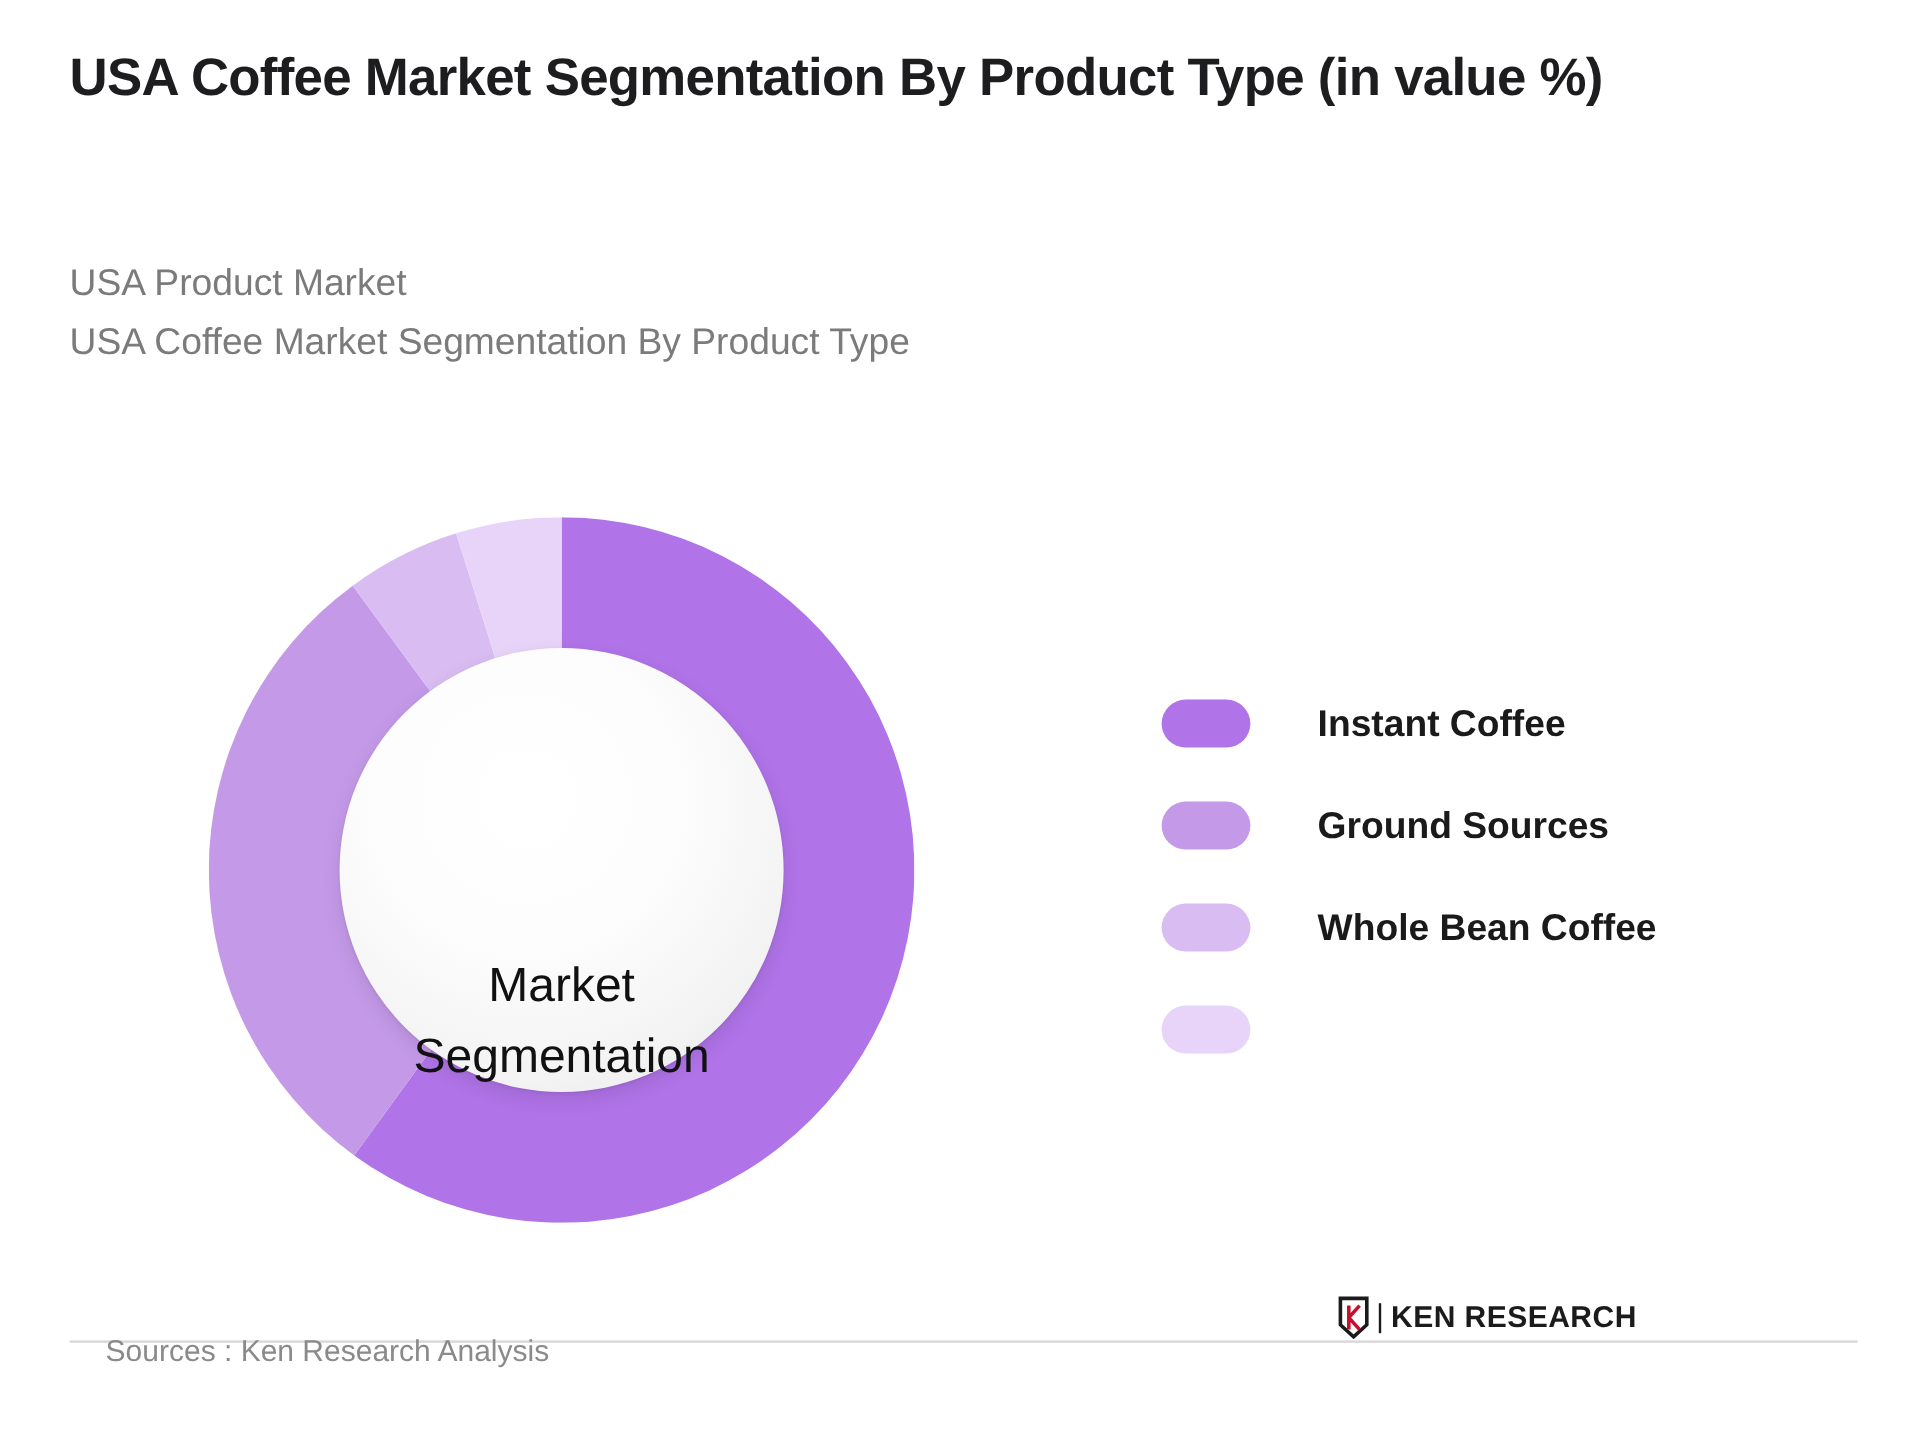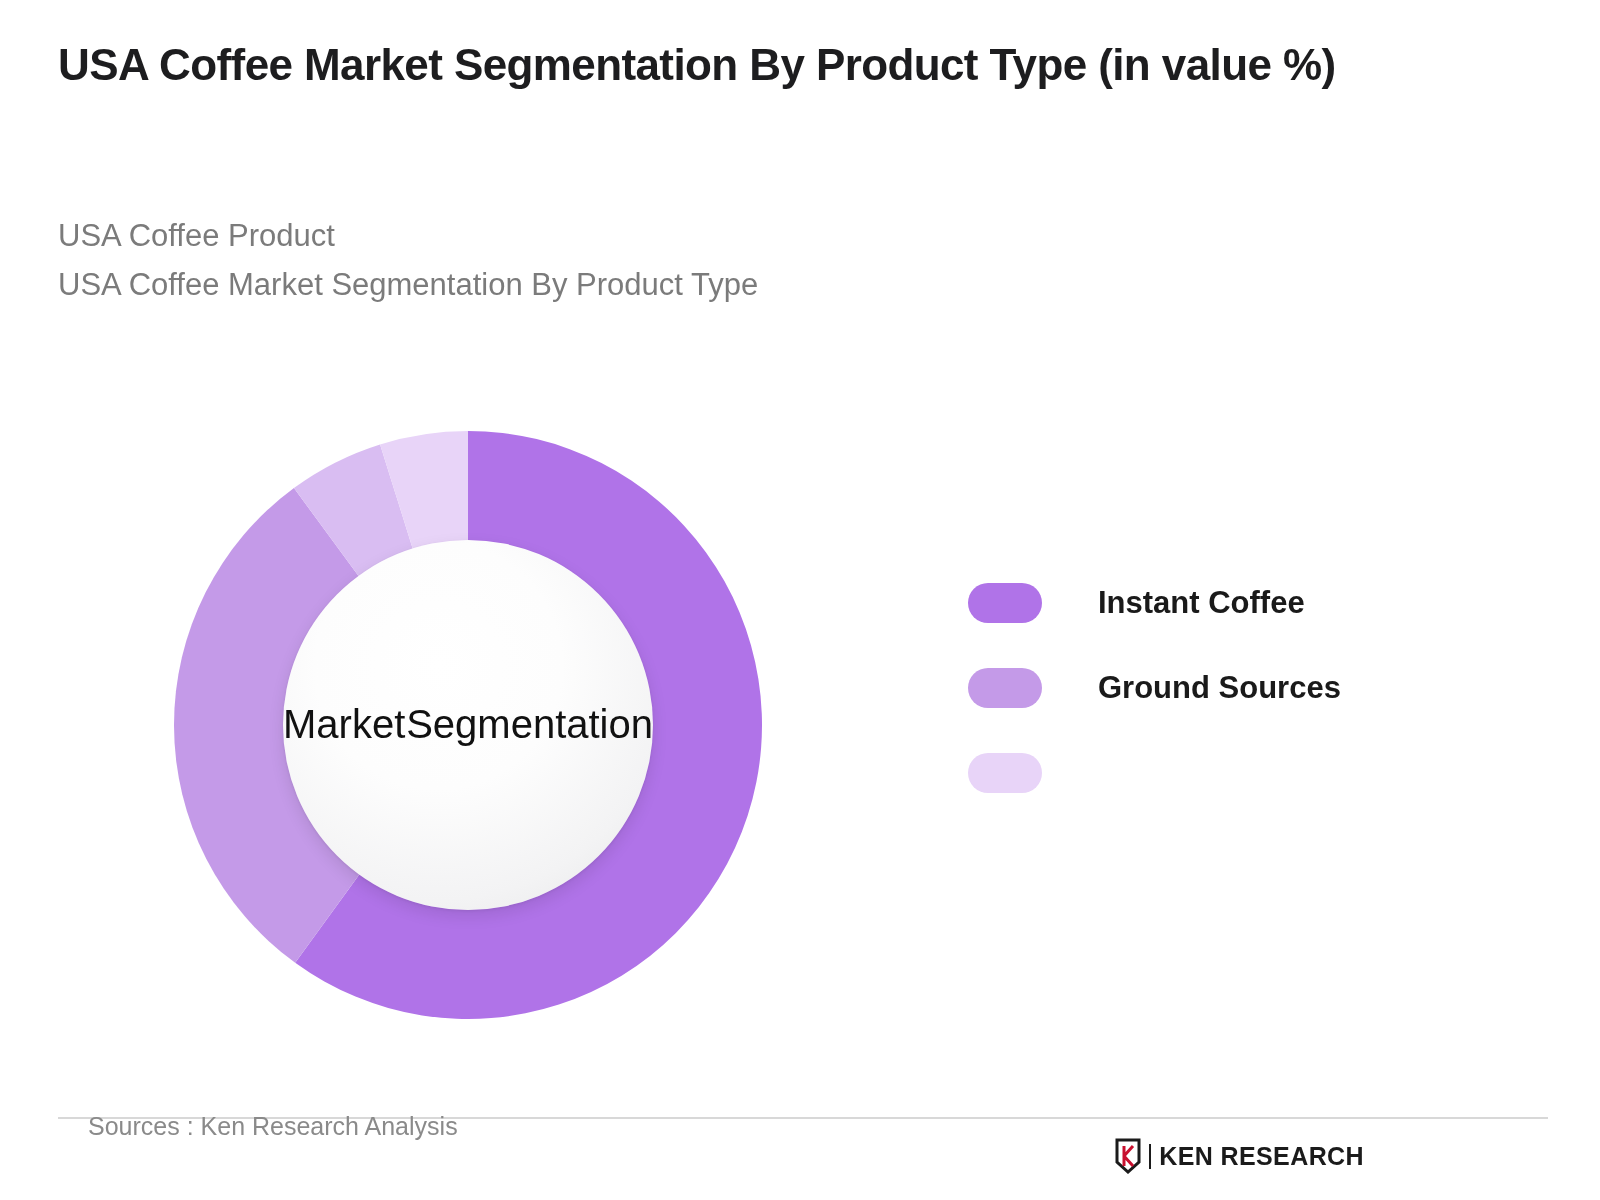--- a/index.html
+++ b/index.html
@@ -76,23 +76,23 @@
   .hub {
     position: absolute;
     left: 109px;
     top: 109px;
     width: 370px;
     height: 370px;
     border-radius: 50%;
     background: radial-gradient(circle at 42% 34%, #ffffff 0%, #fdfdfd 38%, #f3f3f4 72%, #e4e4e6 100%);
     box-shadow: 0 6px 16px rgba(0,0,0,0.10), 0 1px 3px rgba(0,0,0,0.07);
     display: flex;
-    flex-direction: row;
+    flex-direction: column;
     align-items: center;
-    justify-content: space-between;
+    justify-content: flex-end;
     box-sizing: border-box;
   }
   .hub-line {
     font-size: 40px;
     color: #111111;
     line-height: 1.48;
     text-align: center;
     white-space: nowrap;
   }
 
@@ -135,21 +135,21 @@
     position: absolute;
     left: 88px;
     top: 1112px;
     font-size: 25px;
     color: #8a8a8a;
     white-space: nowrap;
   }
   .brand {
     position: absolute;
     right: 52px;
-    top: 1138px;
+    top: 1080px;
     display: flex;
     align-items: center;
     height: 36px;
   }
   .brand-mark {
     width: 26px;
     height: 36px;
     margin-right: 8px;
     flex: 0 0 auto;
   }
@@ -165,21 +165,21 @@
   }
 </style>
 </head>
 <body>
 
 <div class="page">
 
   <div class="title">USA Coffee Market Segmentation By Product Type (in value %)</div>
 
   <div class="subtitle">
-    <div>USA Coffee Product</div>
+    <div>USA Product Market</div>
     <div>USA Coffee Market Segmentation By Product Type</div>
   </div>
 
   <div class="chart-wrap">
     <div class="donut-stage">
       <svg class="donut-svg" viewBox="0 0 588 588">
         <g id="slice-group">
             <path d="M 294 294 L 294.00 0.00 A 294 294 0 1 1 121.19 531.85 Z" fill="#b073e8"></path>
             <path d="M 294 294 L 121.19 531.85 A 294 294 0 0 1 119.95 57.06 Z" fill="#c49ae8"></path>
             <path d="M 294 294 L 119.95 57.06 A 294 294 0 0 1 206.08 13.45 Z" fill="#d9bdf2"></path>
@@ -196,20 +196,24 @@
   <div class="legend" id="legend">
       <div class="legend-row">
         <div class="legend-swatch" style="background: rgb(176, 115, 232);"></div>
         <span class="legend-label">Instant Coffee</span>
       </div>
       <div class="legend-row">
         <div class="legend-swatch" style="background: rgb(196, 154, 232);"></div>
         <span class="legend-label">Ground Sources</span>
       </div>
       <div class="legend-row">
+        <div class="legend-swatch" style="background: rgb(217, 189, 242);"></div>
+        <span class="legend-label">Whole Bean Coffee</span>
+      </div>
+      <div class="legend-row">
         <div class="legend-swatch" style="background: rgb(232, 212, 248);"></div>
       </div>
     </div>
 
   <div class="footer-rule"></div>
   <div class="footer-src">Sources : Ken Research Analysis</div>
 
   <div class="brand">
     <svg class="brand-mark" viewBox="0 0 26 36">
       <path d="M2 2 H24 V24 L13 34 L2 24 Z" fill="#ffffff" stroke="#1b1b1b" stroke-width="3"></path>

